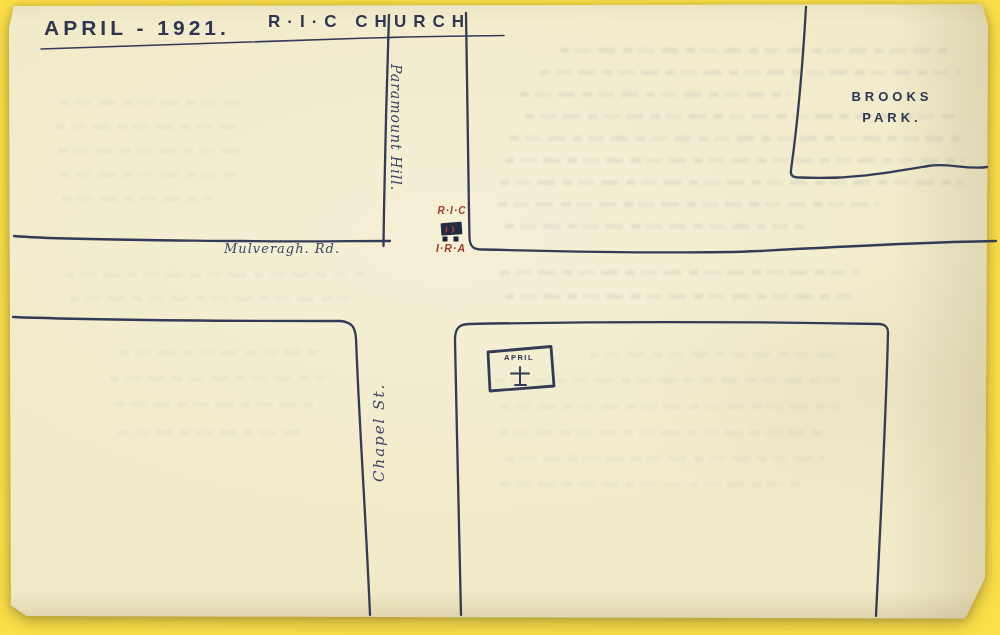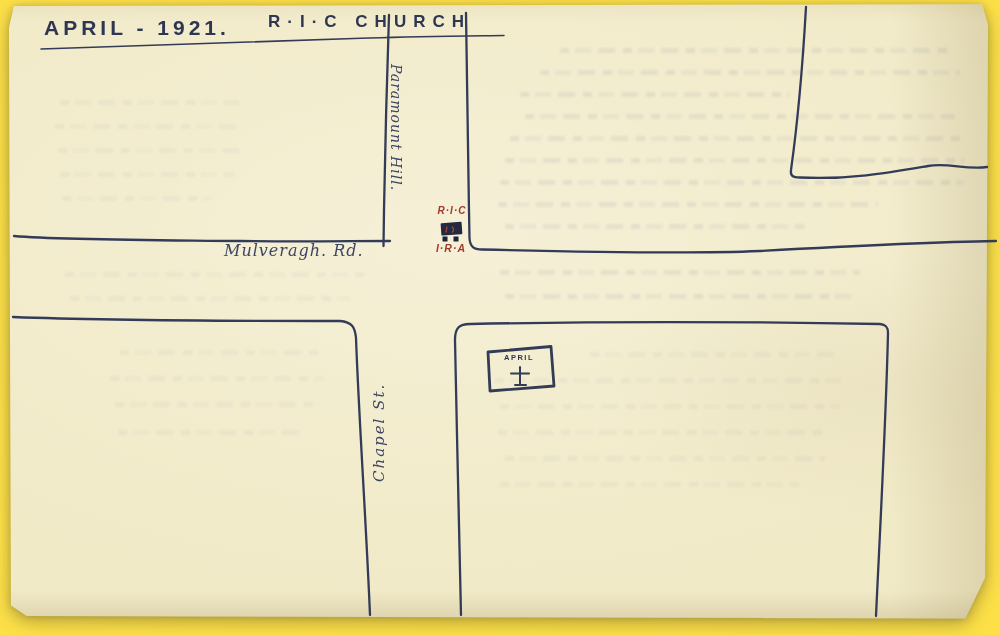--- a/index.html
+++ b/index.html
@@ -36,21 +36,21 @@
   .ghost.dim{opacity:.28;}
   .ink-svg{position:absolute;left:0;top:0;width:1000px;height:635px;}
   .lbl{position:absolute;color:#323a56;white-space:nowrap;}
   .hand-caps{font-weight:bold;color:#2e3652;}
   .cursive{font-family:"DejaVu Serif", serif;font-style:italic;color:#3d4566;}
   .red{color:#a23b2b;}
   .title-date{left:44px;top:16px;font-size:21px;letter-spacing:4px;}
   .title-event{left:268px;top:12px;font-size:17px;letter-spacing:7px;}
   .brooks{left:822px;top:86px;width:140px;text-align:center;font-size:13px;letter-spacing:4px;line-height:21px;white-space:nowrap;}
   .brooks div{white-space:nowrap;}
-  .mulveragh{left:224px;top:241px;font-size:16px;letter-spacing:1px;}
+  .mulveragh{left:224px;top:241px;font-size:13px;letter-spacing:1px;}
   .paramount{left:404px;top:64px;font-size:14px;letter-spacing:1px;transform:rotate(90deg);transform-origin:0 0;}
   .chapel{left:370px;top:482px;font-size:15px;letter-spacing:2px;transform:rotate(-90deg);transform-origin:0 0;}
   .church-lbl{left:492px;top:353px;width:54px;text-align:center;font-size:7.5px;letter-spacing:1.5px;font-weight:bold;color:#2b3350;}
   .ric-lbl{left:431px;top:205px;width:42px;text-align:center;font-size:10px;font-weight:bold;letter-spacing:1px;font-style:italic;}
   .ira-lbl{left:428px;top:242px;width:46px;text-align:center;font-size:10.5px;font-weight:bold;letter-spacing:1px;font-style:italic;}
 </style>
 </head>
 <body>
 
 <div class="stage">
@@ -120,20 +120,24 @@
     </g>
     <g fill="#1e2438">
       <rect x="442.5" y="236.5" width="5" height="5"></rect>
       <rect x="453.5" y="236.5" width="5" height="5"></rect>
     </g>
   </svg>
 
   <div class="lbl hand-caps title-date">APRIL - 1921.</div>
   <div class="lbl hand-caps title-event">R·I·C  CHURCH</div>
 
+  <div class="lbl hand-caps brooks">
+    <div>BROOKS</div>
+    <div>PARK.</div>
+  </div>
 
   <div class="lbl cursive mulveragh">Mulveragh. Rd.</div>
   <div class="lbl cursive paramount">Paramount Hill.</div>
   <div class="lbl cursive chapel">Chapel St.</div>
 
   <div class="lbl church-lbl">APRIL</div>
 
   <div class="lbl red ric-lbl">R·I·C</div>
   <div class="lbl red ira-lbl">I·R·A</div>
 

